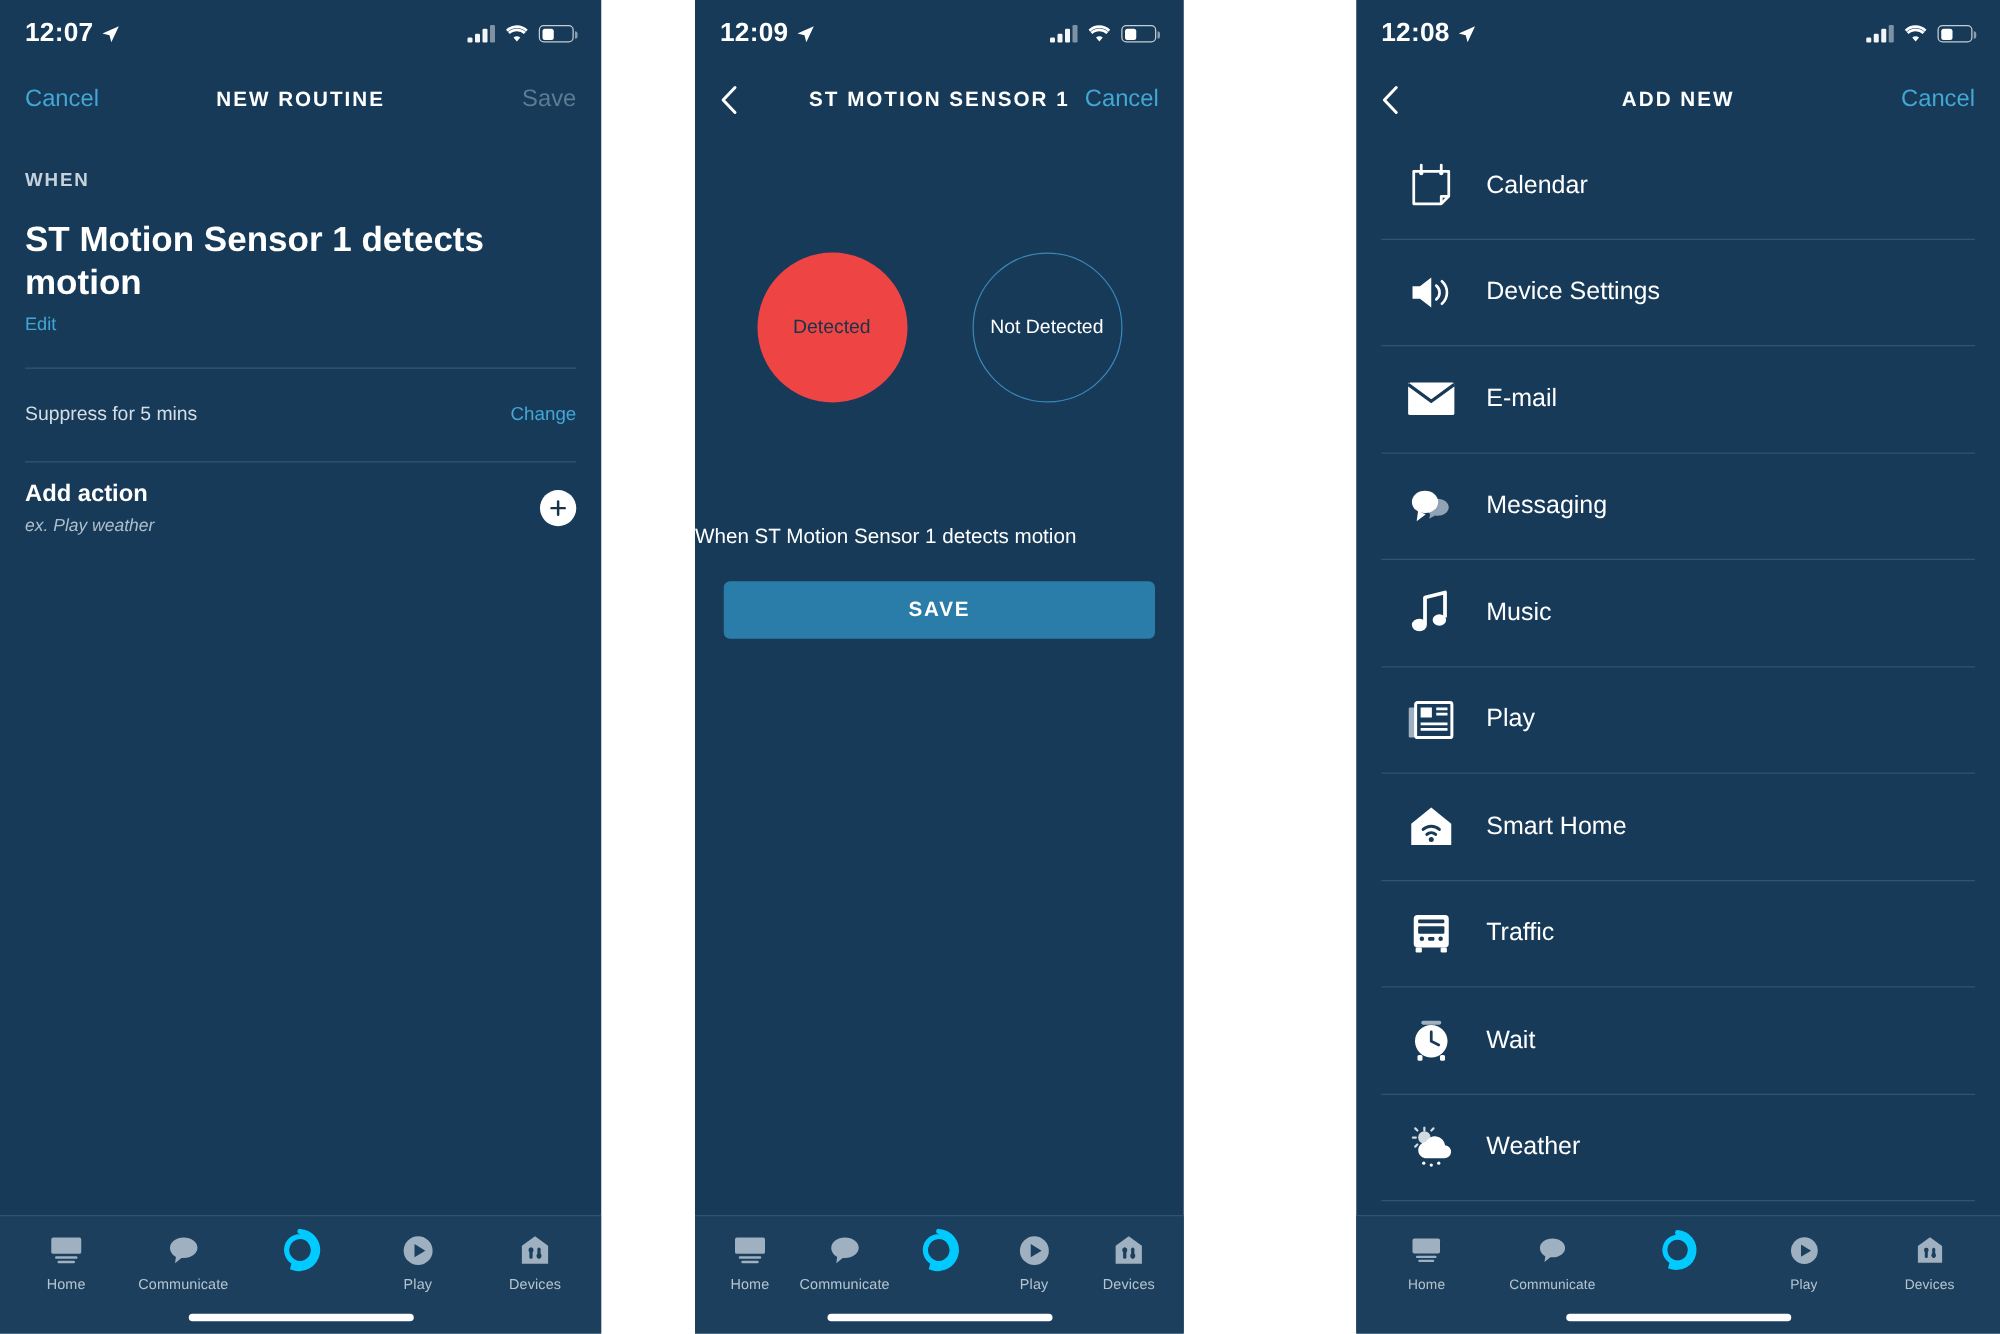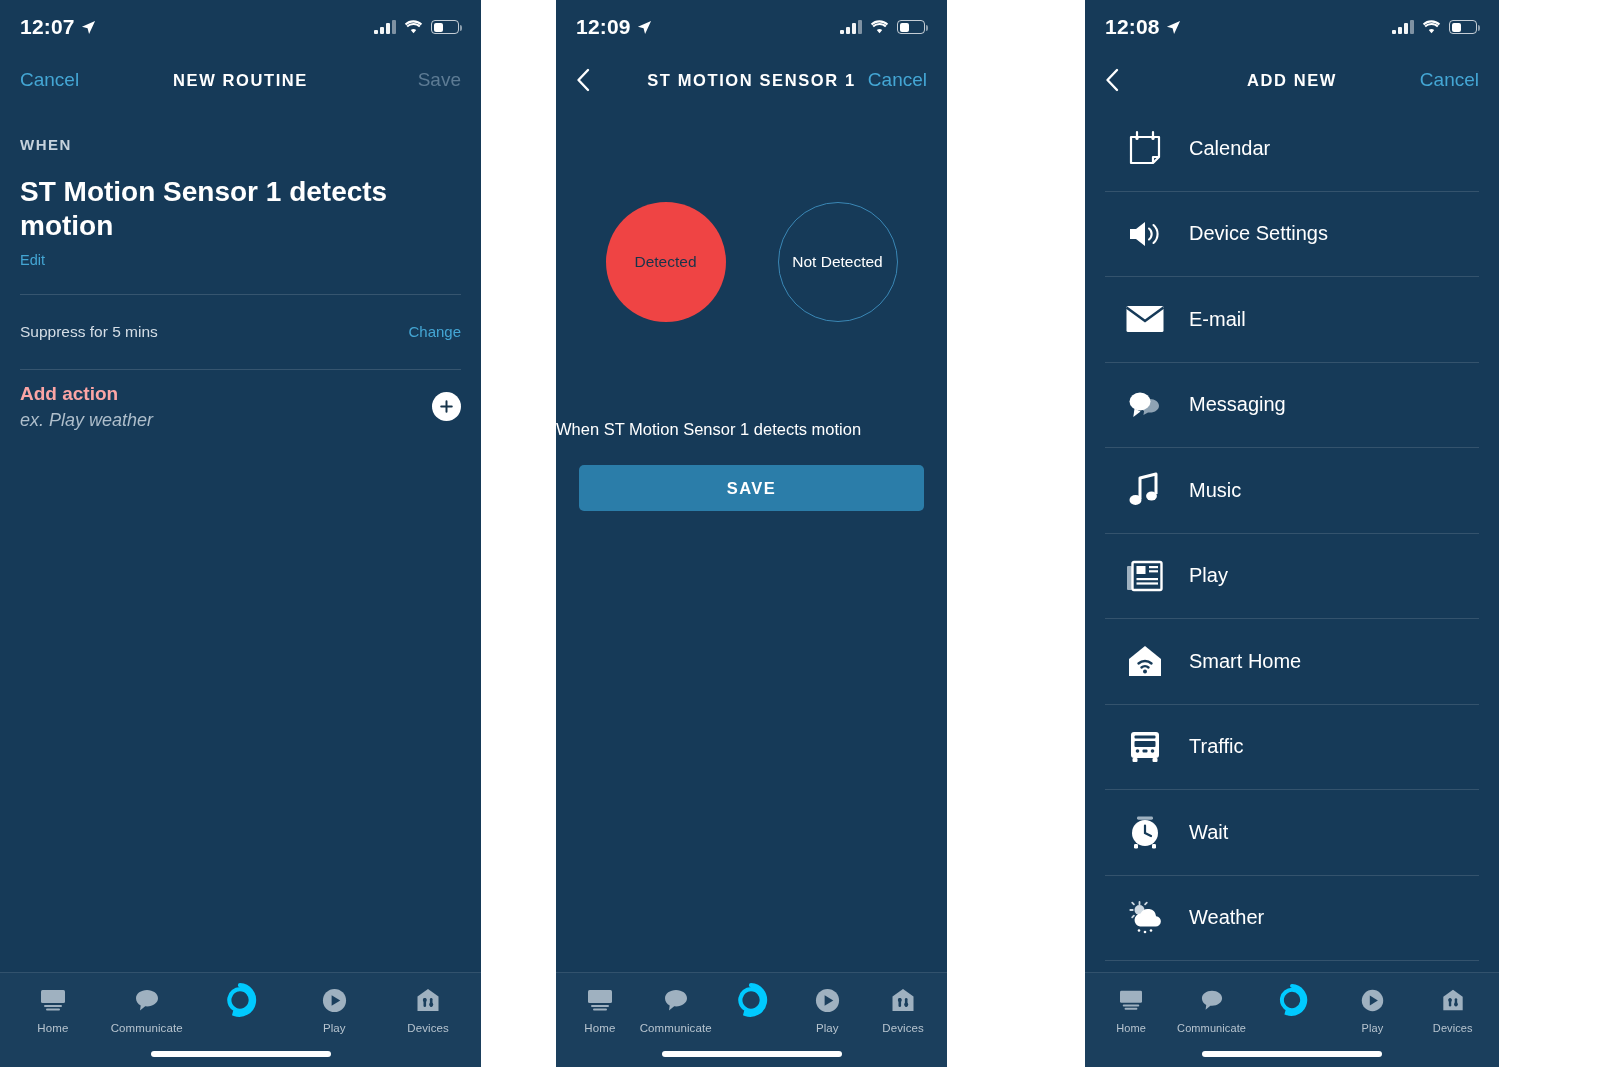--- a/index.html
+++ b/index.html
@@ -19,21 +19,21 @@
   .phone {
     position: absolute;
     top: 0;
     height: 1067px;
     background: #163a58;
     color: #ffffff;
     overflow: hidden;
   }
   #phone1 { left: 0px;    width: 481px; }
   #phone2 { left: 539px;  width: 391px; margin-left: 17px; }
-  #phone3 { left: 1085px; width: 414px; }
+  #phone3 { left: 1085px; width: 515px; }
 
   
   .statusbar {
     position: relative;
     height: 54px;
     display: flex;
     align-items: center;
     justify-content: space-between;
     padding: 0 22px 0 20px;
   }
@@ -125,22 +125,22 @@
     margin: 26px 0 0 0;
   }
   .row {
     display: flex;
     align-items: center;
     justify-content: space-between;
     min-height: 74px;
   }
   .row-main-text { font-size: 15.5px; color: #d5dee6; }
   .row-action { font-size: 15px; color: #44a6d4; cursor: pointer; }
-  .addaction-title { font-size: 19px; font-weight: 700; color: #fca5a5; }
-  .addaction-sub { font-size: 18px; font-style: italic; color: #aebecb; margin-top: 5px; }
+  .addaction-title { font-size: 19px; font-weight: 700; color: #ffffff; }
+  .addaction-sub { font-size: 14px; font-style: italic; color: #aebecb; margin-top: 5px; }
   .plus-btn {
     width: 29px; height: 29px;
     border-radius: 50%;
     background: #ffffff;
     display: flex; align-items: center; justify-content: center;
     cursor: pointer;
     flex: 0 0 auto;
   }
   .plus-btn svg { display:block; }
 

